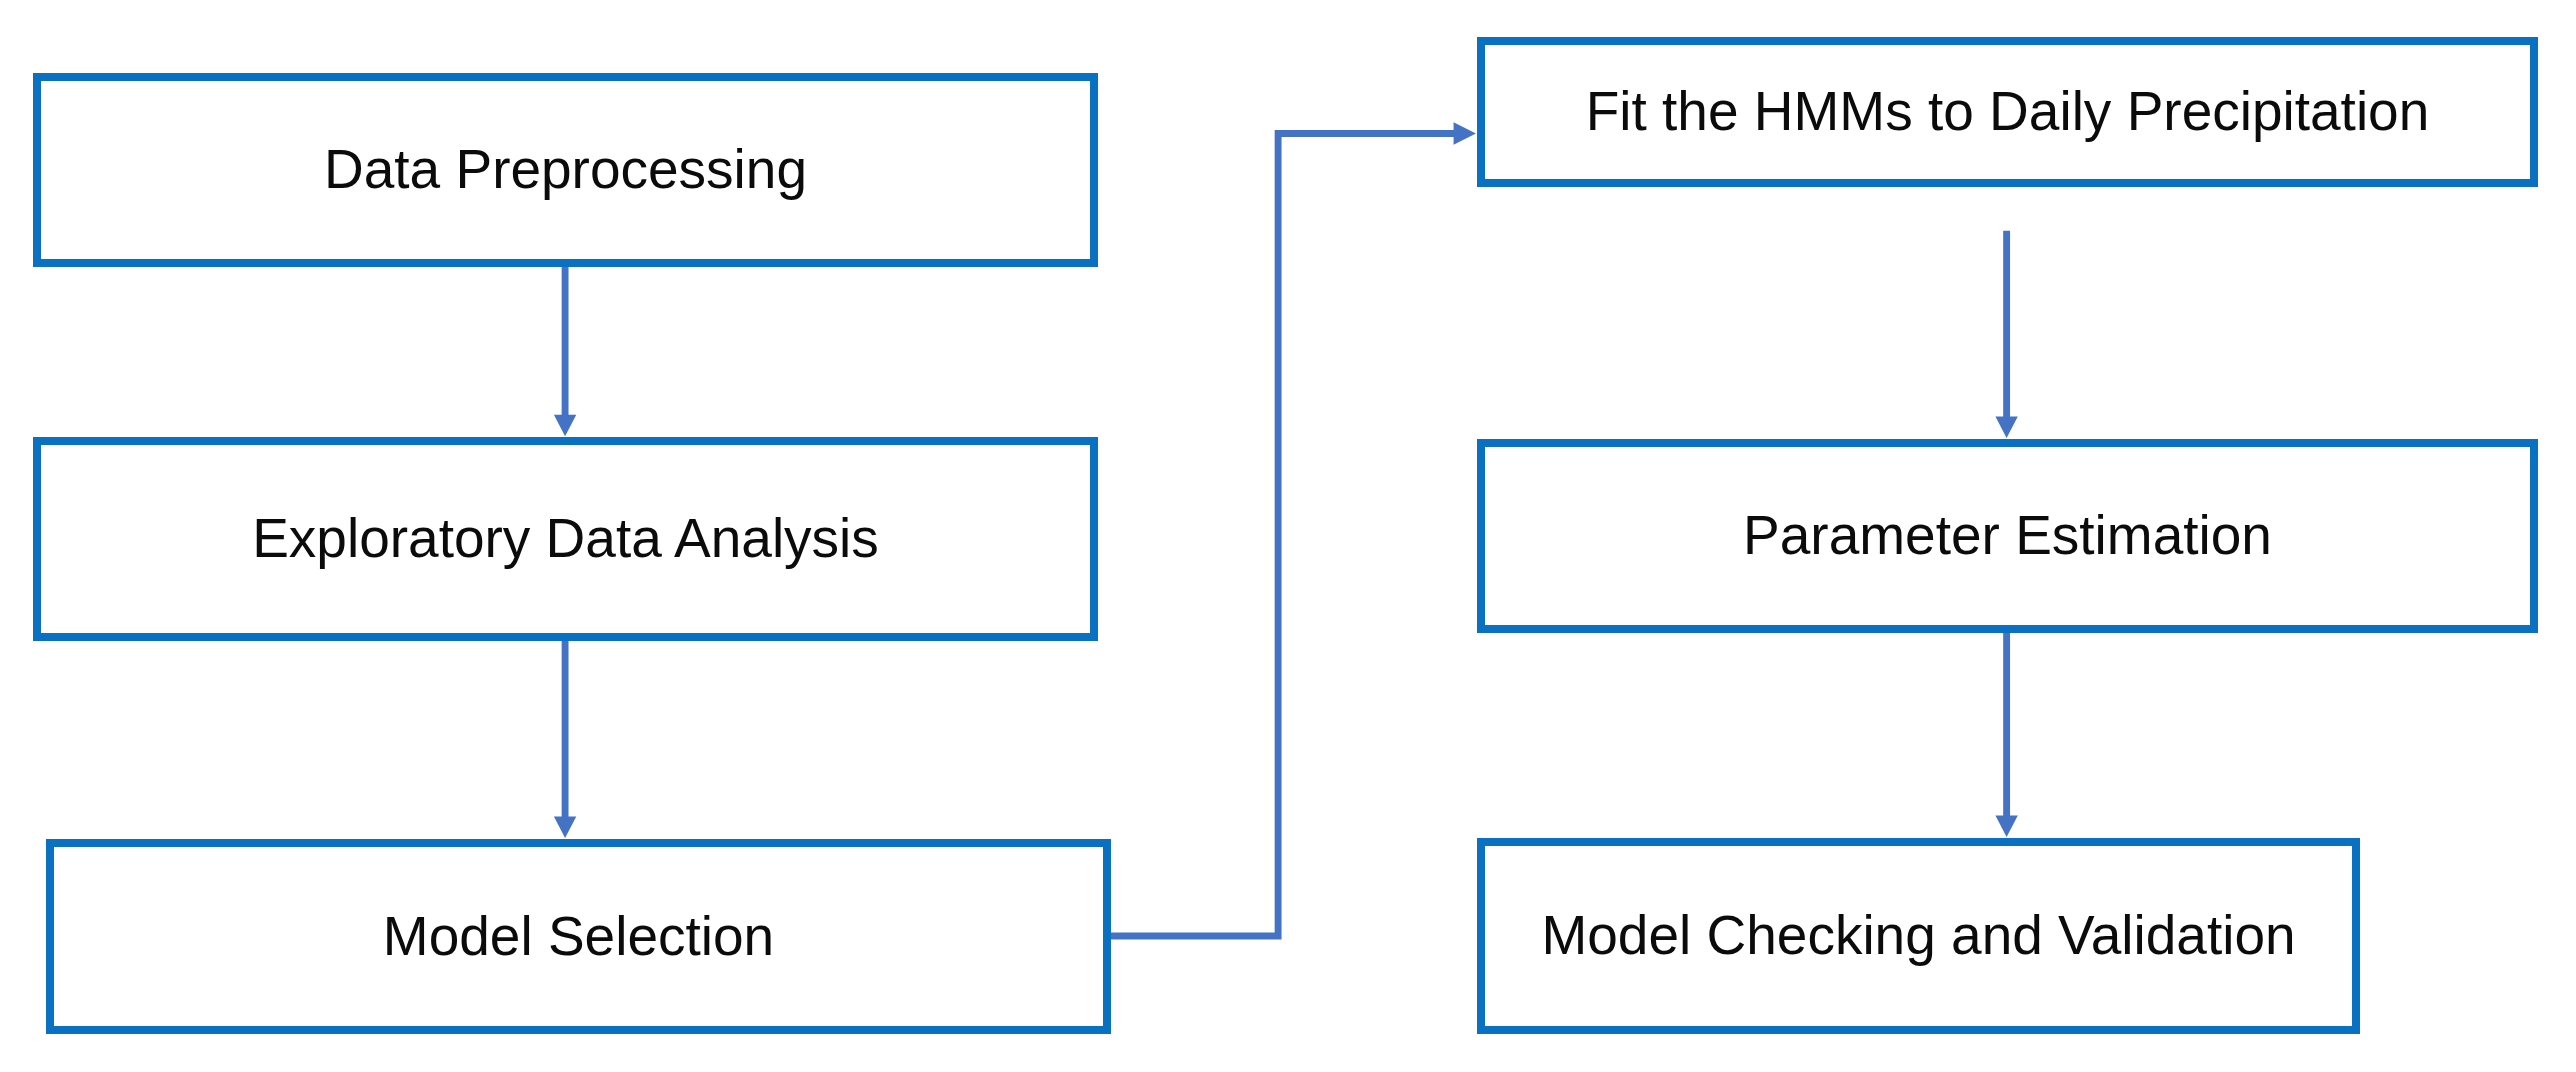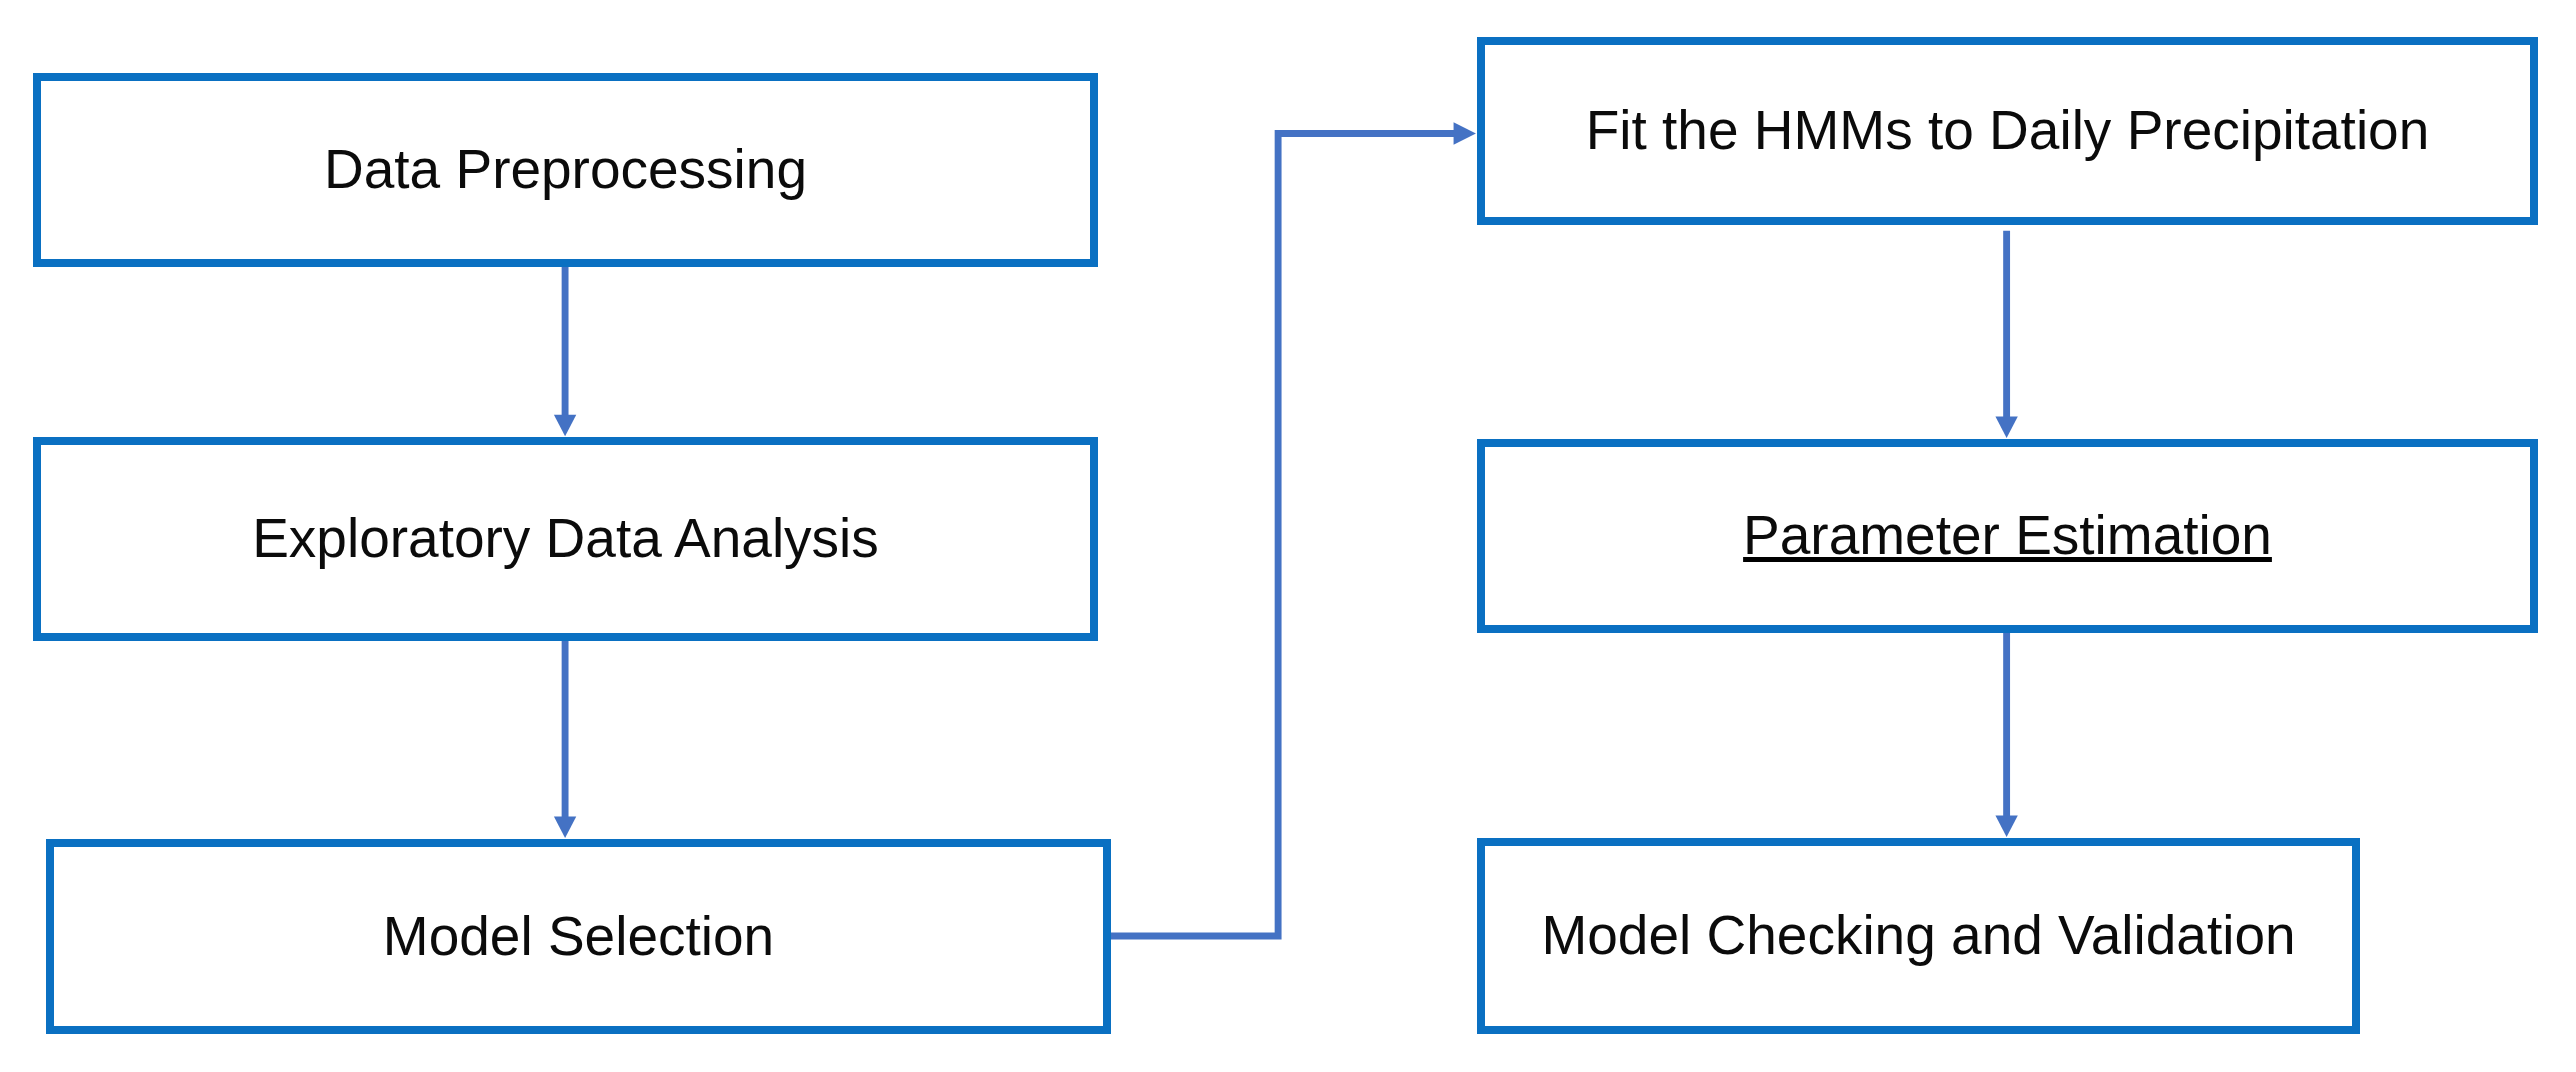--- a/index.html
+++ b/index.html
@@ -38,22 +38,22 @@
     color: var(--text);
     letter-spacing: 0px;
     padding: 0 17px;
     white-space: nowrap;
   }
   
   .box-1 { left: 33px;   top: 37px;  width: 1065px; height: 194px; margin-top: 36px; }
   .box-2 { left: 33px;   top: 437px; width: 1065px; height: 204px; }
   .box-3 { left: 46px;   top: 839px; width: 1065px; height: 195px; }
   
-  .box-4 { left: 1477px; top: 37px;  width: 1061px; height: 188px; }
-  .box-5 { left: 1477px; top: 439px; width: 1061px; height: 194px; text-decoration: underline; }
+  .box-4 { left: 1477px; top: 37px;  width: 1061px; height: 150px; }
+  .box-5 { left: 1477px; top: 439px; width: 1061px; height: 194px; }
   .box-6 { left: 1477px; top: 838px; width: 883px; height: 196px; }
 
   svg.connector-layer {
     position: absolute;
     left: 0;
     top: 0;
     width: 2576px;
     height: 1073px;
     pointer-events: none;
   }

